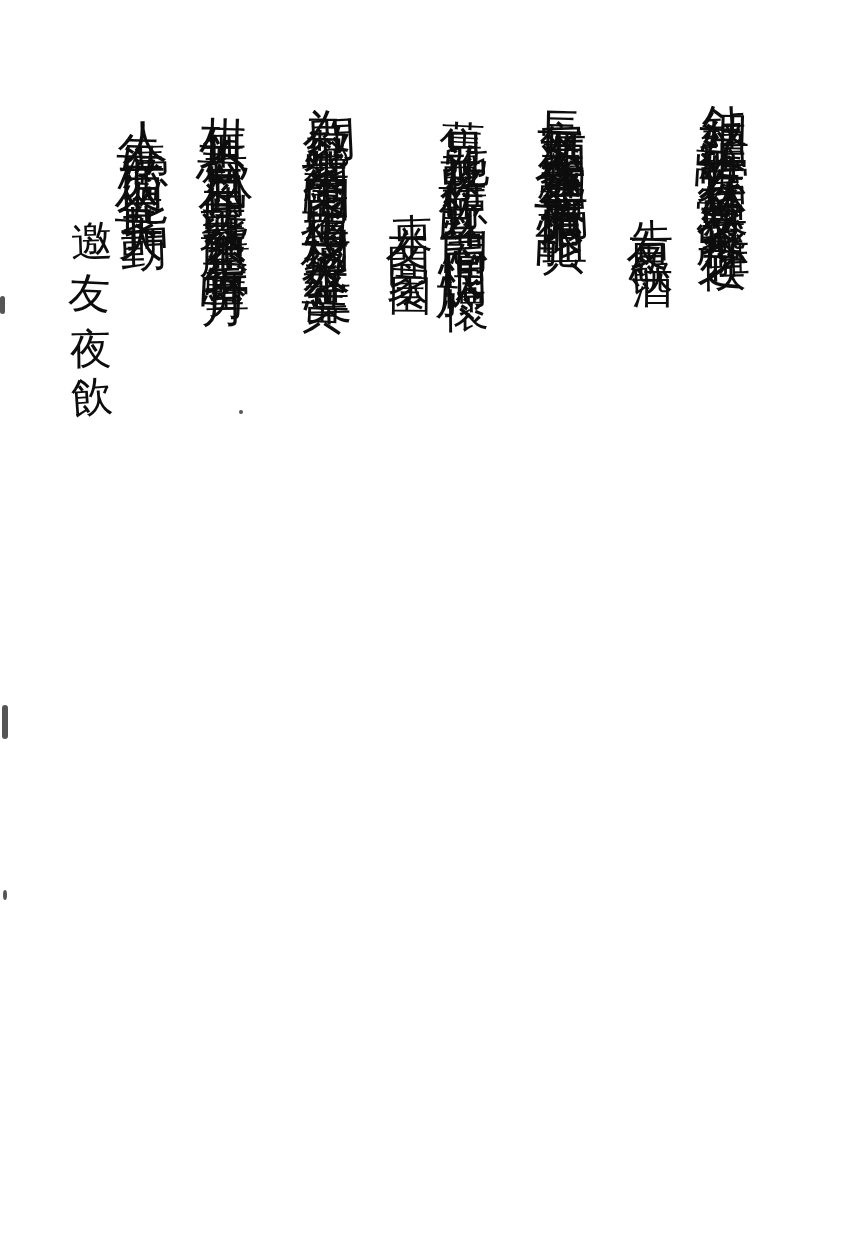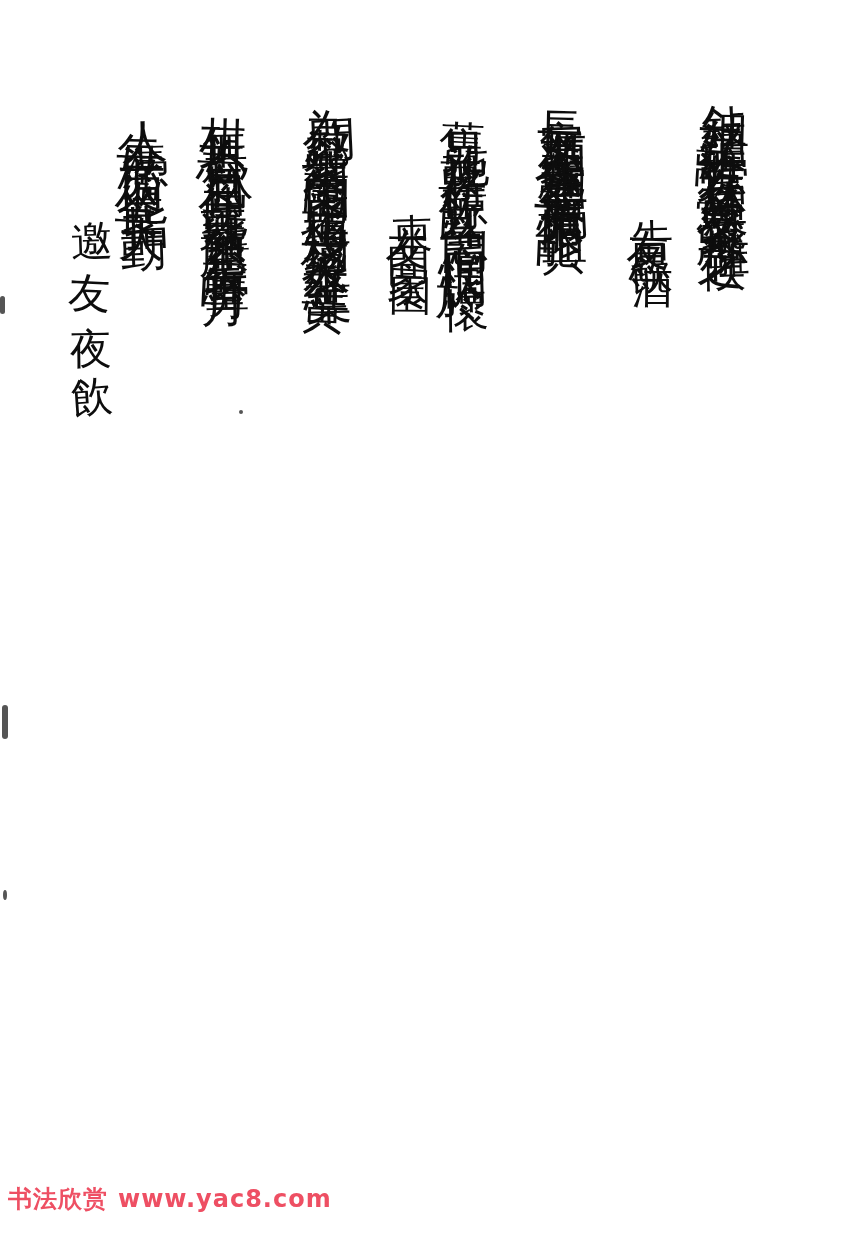--- a/index.html
+++ b/index.html
@@ -76,17 +76,14 @@
       <div class="col col-6"><span class="glyph" style="transform: rotate(2.2deg) translateX(1px);">柑</span><span class="glyph" style="transform: rotate(-1.1deg) translateX(0px);">無</span><span class="glyph" style="transform: rotate(3.3deg) translateX(-1px);">恙</span><span class="glyph" style="transform: rotate(0deg) translateX(-2px);">否</span><span class="glyph" style="transform: rotate(-3.3deg) translateX(2px);">秋</span><span class="glyph" style="transform: rotate(1.1deg) translateX(1px);">氣</span><span class="glyph" style="transform: rotate(-2.2deg) translateX(0px);">日</span><span class="glyph" style="transform: rotate(2.2deg) translateX(-1px);">佳</span><span class="glyph" style="transform: rotate(-1.1deg) translateX(-2px);">黄</span><span class="glyph" style="transform: rotate(3.3deg) translateX(2px);">雞</span><span class="glyph" style="transform: rotate(0deg) translateX(1px);">紫</span><span class="glyph" style="transform: rotate(-3.3deg) translateX(0px);">蟹</span><span class="glyph" style="transform: rotate(1.1deg) translateX(-1px);">肥</span><span class="glyph" style="transform: rotate(-2.2deg) translateX(-2px);">矣</span><span class="glyph" style="transform: rotate(2.2deg) translateX(2px);">蘇</span><span class="glyph" style="transform: rotate(-1.1deg) translateX(1px);">臺</span><span class="glyph" style="transform: rotate(3.3deg) translateX(0px);">明</span><span class="glyph" style="transform: rotate(0deg) translateX(-1px);">月</span></div>
       <div class="col col-7"><span class="glyph" style="transform: rotate(-3.3deg) translateX(-1px);">人</span><span class="glyph" style="transform: rotate(1.1deg) translateX(-2px);">每</span><span class="glyph" style="transform: rotate(-2.2deg) translateX(2px);">憑</span><span class="glyph" style="transform: rotate(2.2deg) translateX(1px);">檻</span><span class="glyph" style="transform: rotate(-1.1deg) translateX(0px);">西</span><span class="glyph" style="transform: rotate(3.3deg) translateX(-1px);">坐</span><span class="glyph" style="transform: rotate(0deg) translateX(-2px);">食</span><span class="glyph" style="transform: rotate(-3.3deg) translateX(2px);">指</span><span class="glyph" style="transform: rotate(1.1deg) translateX(1px);">大</span><span class="glyph" style="transform: rotate(-2.2deg) translateX(0px);">動</span></div>
       <div class="col col-8"><span class="glyph" style="transform: rotate(-1.1deg) translateX(2px);">邀</span><span class="glyph" style="transform: rotate(3.3deg) translateX(1px);">友</span><span class="glyph" style="transform: rotate(0deg) translateX(0px);">夜</span><span class="glyph" style="transform: rotate(-3.3deg) translateX(-1px);">飲</span></div>
     </div>
 
   <div class="speck s1"></div>
   <div class="speck s2"></div>
   <div class="speck s3"></div>
   <div class="speck s4"></div>
 
-  <div id="watermark" style="color: rgb(238, 79, 99);">
-    <span class="wm-label">书法欣赏</span><span class="wm-url">www.yac8.com</span>
-  </div>
 
 </div>
 
 </body></html>

